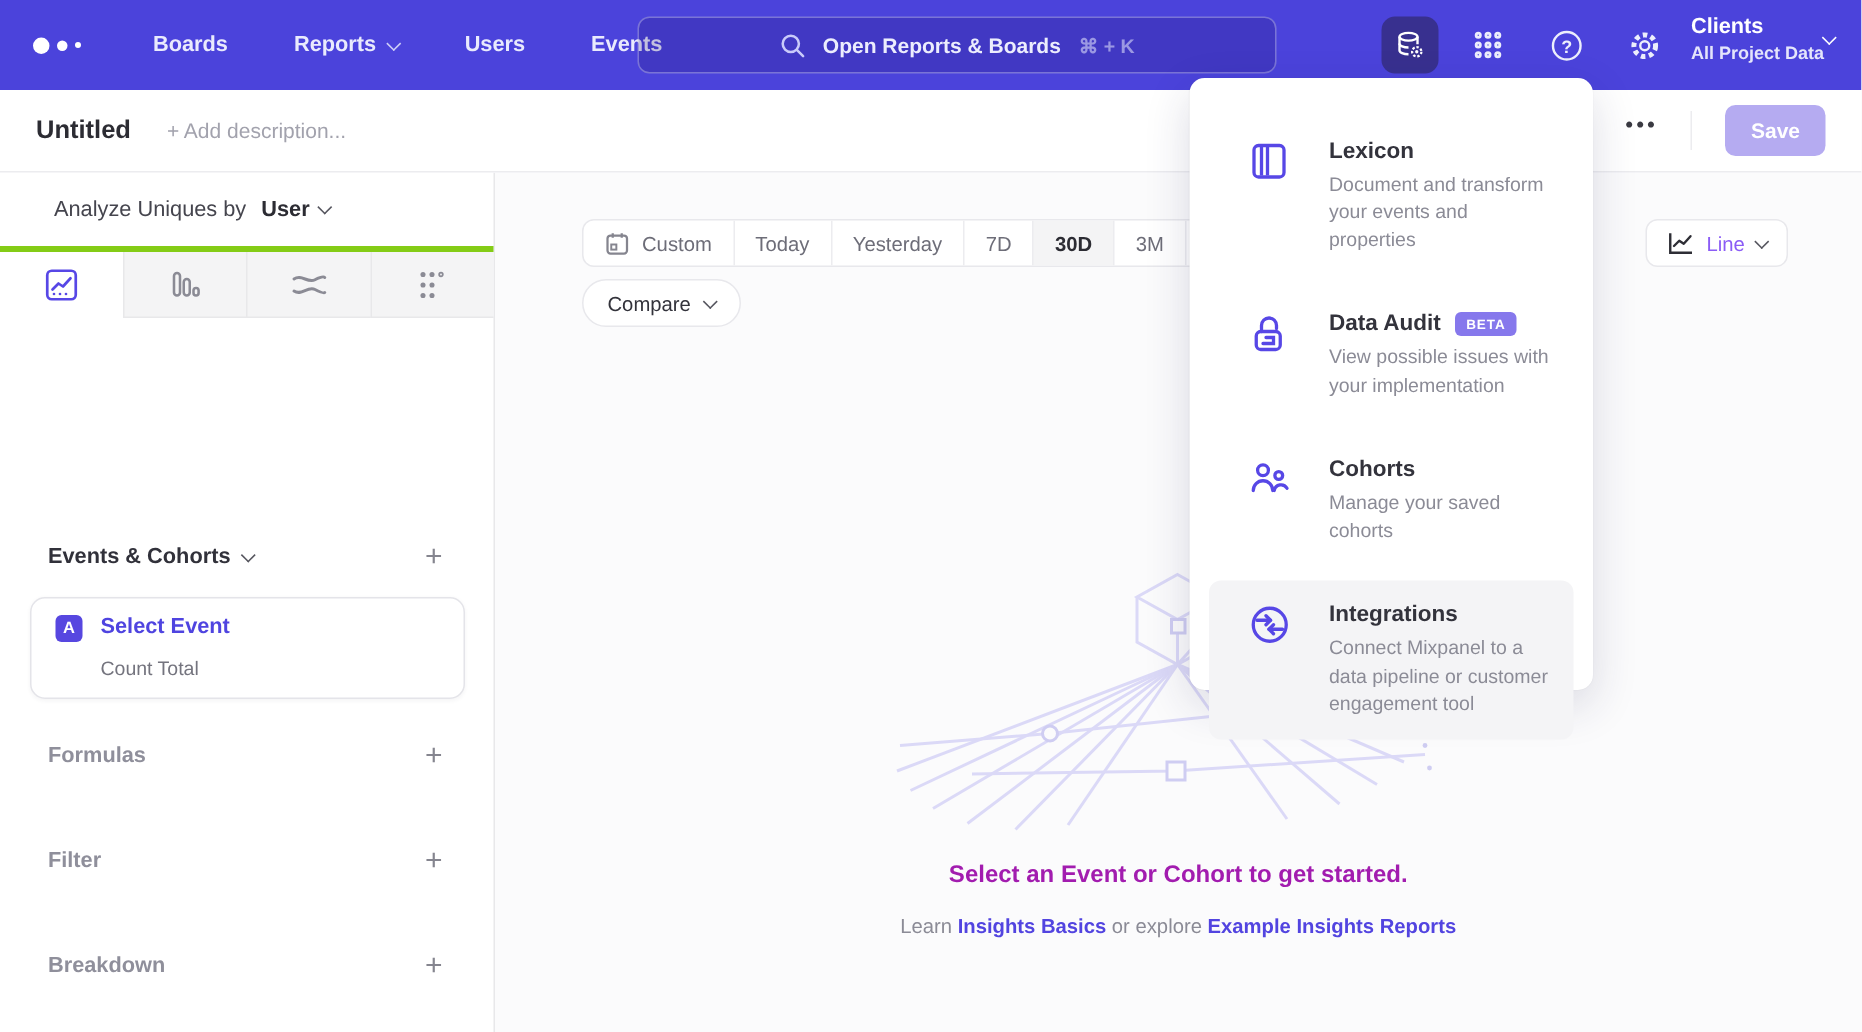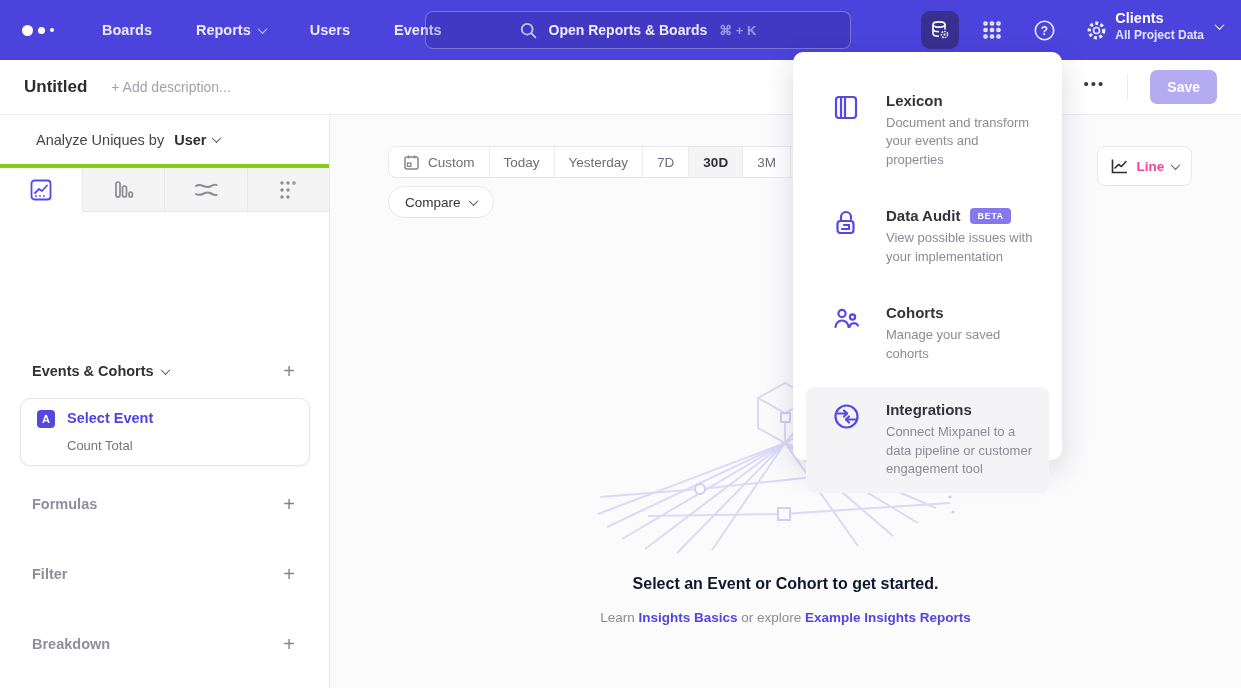--- a/index.html
+++ b/index.html
@@ -28,21 +28,21 @@
     position:absolute; left:425px; top:11px; width:426px; height:38px;
     background:rgba(20,10,90,0.18); border:1px solid rgba(255,255,255,0.30);
     border-radius:8px; display:flex; align-items:center; justify-content:center; gap:12px;
     color:#e3e4fc; cursor:text;
   }
   .searchbar .ph { font-size:14px; font-weight:600; color:#ecedfd; }
   .searchbar .kbd { font-size:13px; color:rgba(230,231,253,0.55); font-weight:600; }
   .navicons { position:absolute; right:126px; top:0; height:60px; display:flex; align-items:center; gap:14px; }
   .iconbtn { width:38px; height:38px; border-radius:9px; display:flex; align-items:center; justify-content:center; cursor:pointer; }
   .iconbtn.active { background:#38308f; }
-  .project { position:absolute; right:18px; top:10px; display:flex; align-items:center; gap:12px; color:#fff; cursor:pointer; }
+  .project { position:absolute; right:18px; top:10px; display:flex; align-items:center; gap:0; color:#fff; cursor:pointer; }
   .project .pn { font-size:14.5px; font-weight:700; }
   .project .ps { font-size:12px; font-weight:700; color:#e4e5fb; margin-top:2px; }
 
   
   .rheader { position:absolute; left:0; top:60px; width:1241px; height:55px; background:#fff;
              border-bottom:1px solid #ececef; display:flex; align-items:center; z-index:10; }
   .rtitle { font-size:17px; font-weight:700; color:#2c2c33; margin-left:24px; cursor:text; }
   .rdesc { font-size:14px; color:#a2a2ad; margin-left:24px; cursor:text; }
   .hright { position:absolute; right:24px; display:flex; align-items:center; gap:22px; }
   .hdivider { width:1px; height:26px; background:#ececef; }
@@ -77,40 +77,40 @@
   .datebar { position:absolute; left:388px; top:146px; height:32px; display:flex; align-items:stretch;
              background:#fff; border:1px solid #e8e8ec; border-radius:8px; z-index:1; overflow:hidden; width:612px;}
   .dseg { display:flex; align-items:center; gap:8px; padding:0 14px; font-size:13.5px; color:#6d6d78;
           border-left:1px solid #ececef; cursor:pointer; white-space:nowrap; }
   .dseg:first-child { border-left:none; }
   .dseg.sel { background:#f4f4f5; color:#2c2c33; font-weight:700; }
   .dseg.spacer { flex:1; cursor:default; }
   .comparebtn { position:absolute; left:388px; top:186px; height:32px; padding:0 16px; background:#fff;
                 border:1px solid #e8e8ec; border-radius:16px; display:flex; align-items:center; gap:9px;
                 font-size:13.5px; color:#33333b; cursor:pointer; z-index:1; }
-  .linebtn { position:absolute; left:1097px; top:146px; width:95px; height:40px; background:#fff;
+  .linebtn { position:absolute; left:1097px; top:146px; width:95px; height:32px; background:#fff;
              border:1px solid #e8e8ec; border-radius:8px; display:flex; align-items:center; justify-content:center;
-             gap:8px; font-size:13.5px; color:#ec4899; font-weight:700; cursor:pointer; z-index:1; }
+             gap:8px; font-size:13.5px; color:#8b5cf6; font-weight:400; cursor:pointer; z-index:1; }
 
   
   .panel { position:absolute; left:793px; top:52px; width:269px; height:408px; background:#fff;
            border-radius:10px; box-shadow:0 10px 30px rgba(35,35,90,0.16), 0 0 1px rgba(0,0,0,0.08);
            z-index:100; padding:26px 13px 14px 13px; display:flex; flex-direction:column; gap:10px; }
   .pitem { display:flex; padding:14px 12px 14px 27px; border-radius:8px; cursor:pointer; }
   .pitem.hover { background:#f4f4f6; }
   .pitem .ic { width:26px; flex:none; margin-top:2px; color:#5747e6; }
   .pitem .tx { margin-left:27px; width:185px; }
   .pitem .tt { font-size:15px; font-weight:700; color:#33333c; display:flex; align-items:center; }
   .pitem .dd { font-size:13px; color:#8b8b96; line-height:1.42; margin-top:5px; }
   .beta { background:#8678ec; color:#fff; font-size:9px; font-weight:700; letter-spacing:0.6px;
           border-radius:4px; padding:3px 7px; margin-left:10px; }
 
   
   .estate { position:absolute; left:330px; top:575px; width:911px; text-align:center; z-index:1; }
-  .estate .et { font-size:16px; font-weight:700; color:#0f172a; }
+  .estate .et { font-size:16px; font-weight:700; color:#a21caf; }
   .estate .el { font-size:13.5px; color:#8b8b96; margin-top:17px; }
   .estate a { color:#5244e0; font-weight:700; text-decoration:none; cursor:pointer; }
 
   .wireframe { position:absolute; left:330px; top:115px; z-index:0; pointer-events:none; }
   svg.si { display:block; }
 </style>
 </head>
 <body>
 
 <div class="topnav">

